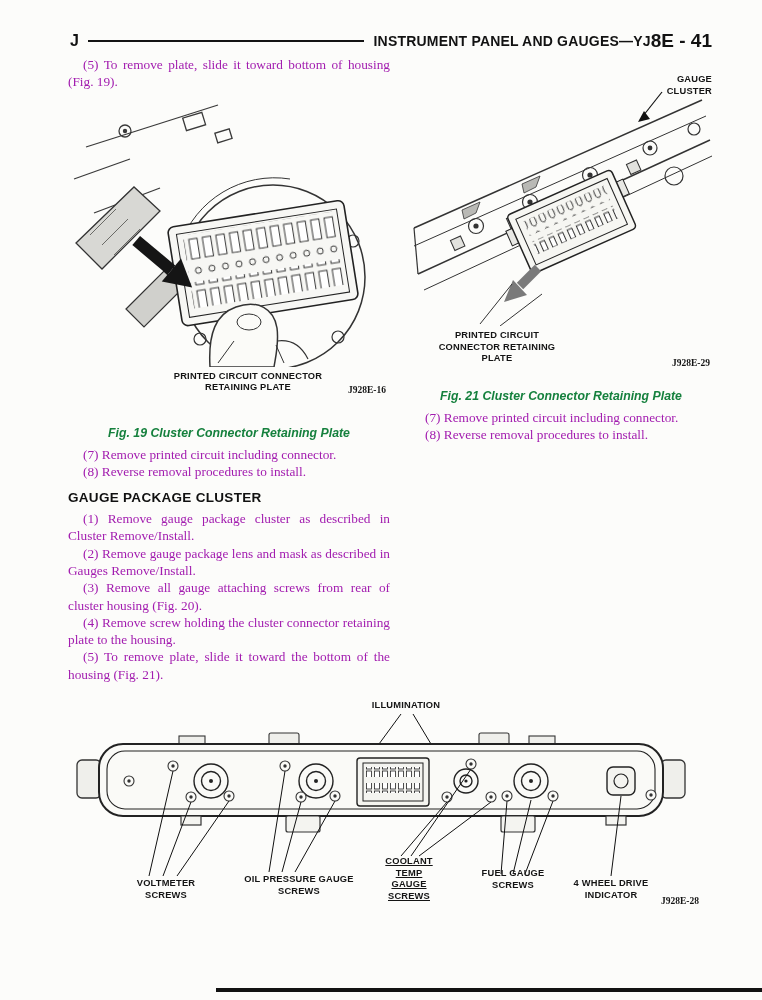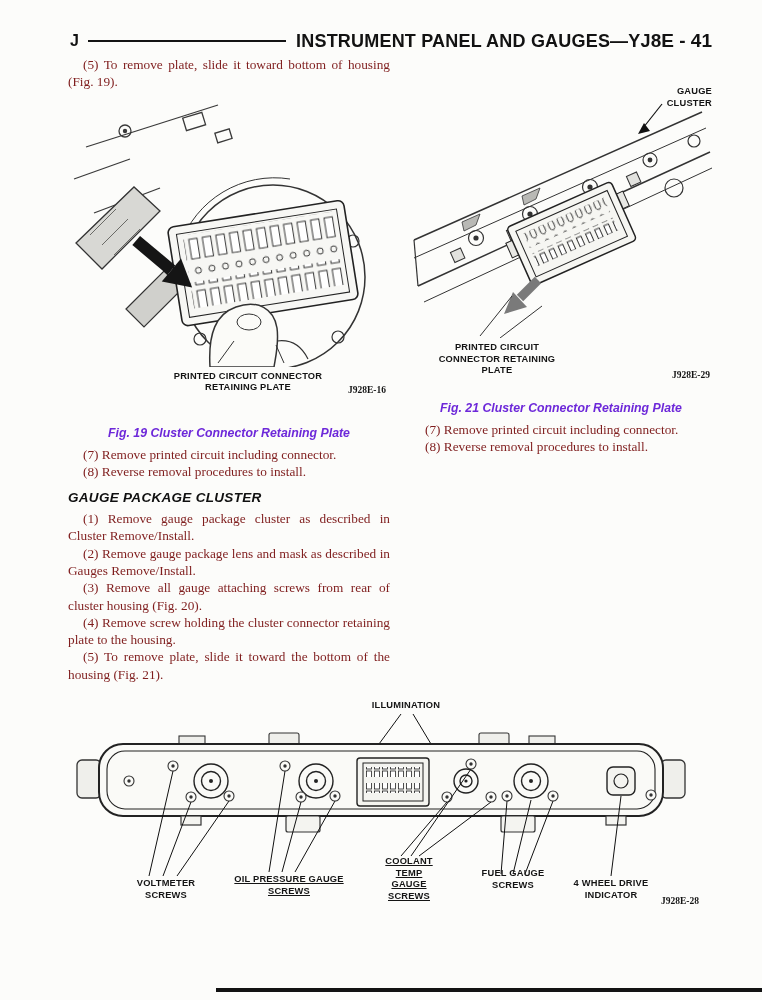--- a/index.html
+++ b/index.html
@@ -10,60 +10,60 @@
     font-family:"Liberation Serif", serif;
   }
   
   .pageheader {
     position:absolute; top:30px; left:70px; width:642px;
     display:flex; align-items:center;
     font-family:"Liberation Sans", sans-serif; font-weight:700; color:#121212;
   }
   .pageheader .letter { font-size:16px; }
   .pageheader .rule { flex:1; height:2.4px; background:#141414; margin:0 10px 0 9px; }
-  .pageheader .title { font-size:18px; letter-spacing:.2px; }
+  .pageheader .title { font-size:14px; letter-spacing:.2px; }
   .pageheader .pagenum { font-size:19px; }
   
   .columns { position:absolute; top:56px; left:68px; width:644px; display:flex; gap:20px; }
   .col-left { width:322px; }
   .col-right { width:302px; }
   .body-text {
-    font-size:13.3px; line-height:1.3; text-align:justify; text-indent:15px; color:#7f1d1d;
+    font-size:13.3px; line-height:1.3; text-align:justify; text-indent:15px; color:#a21caf;
   }
   .caption {
     font-family:"Liberation Sans", sans-serif; font-style:italic; font-weight:700;
-    font-size:12.3px; text-align:center; margin:9px 0 6px; color:#6d28d9;
+    font-size:12.3px; text-align:center; margin:9px 0 6px; color:#15803d;
   }
   .section-heading {
-    font-family:"Liberation Sans", sans-serif; font-style:italic; font-weight:700;
+    font-family:"Liberation Sans", sans-serif; font-weight:700;
     font-size:13.5px; letter-spacing:.3px; margin:10px 0 5px; color:#101010;
   }
   .callout {
     position:absolute; font-family:"Liberation Sans", sans-serif; font-weight:700;
     font-size:9.3px; line-height:1.25; text-align:center; letter-spacing:.2px; color:#141414;
   }
   .refcode {
     position:absolute; font-family:Liberation Serif, serif; font-weight:700;
     font-size:9.5px; color:#141414;
   }
   .figure { position:relative; }
   .fig19 { height:322px; margin-top:4px; }
   .fig19 svg { position:absolute; top:0; left:0; }
   .fig19 .callout { left:95px; top:276px; width:170px; }
   .fig19 .refcode { right:4px; top:290px; }
-  .fig21 { height:312px; margin-top:24px; }
+  .fig21 { height:312px; margin-top:12px; }
   .fig21 svg { position:absolute; top:18px; left:0; }
   .fig21 .callout-top { right:0; top:6px; width:62px; text-align:right; }
   .fig21 .callout-bottom { left:14px; top:262px; width:146px; }
   .fig21 .refcode { right:2px; top:290px; }
   .fig20-block { position:absolute; left:61px; top:700px; width:640px; height:256px; }
   .fig20-block svg { position:absolute; top:0; left:0; }
   .fig20-block .callout-illum { top:0; left:280px; width:130px; }
   .fig20-block .callout-volt { top:178px; left:62px; width:86px; }
-  .fig20-block .callout-oil { top:174px; left:172px; width:112px;text-decoration:underline; }
+  .fig20-block .callout-oil { top:174px; left:182px; width:112px; }
   .fig20-block .callout-coolant { top:156px; left:318px; width:60px;text-decoration:underline; }
   .fig20-block .callout-fuel { top:168px; left:408px; width:88px; }
   .fig20-block .callout-4wd { top:178px; left:500px; width:100px; }
   .fig20-block .refcode { right:2px; top:196px;text-align:center; }
   .fig20-block .caption { position:absolute; top:228px; left:0; width:640px; margin:0; }
   .scan-line { position:absolute; left:216px; bottom:8px; width:546px; height:4px; background:#121212; }
 </style>
 </head>
 <body>
 

